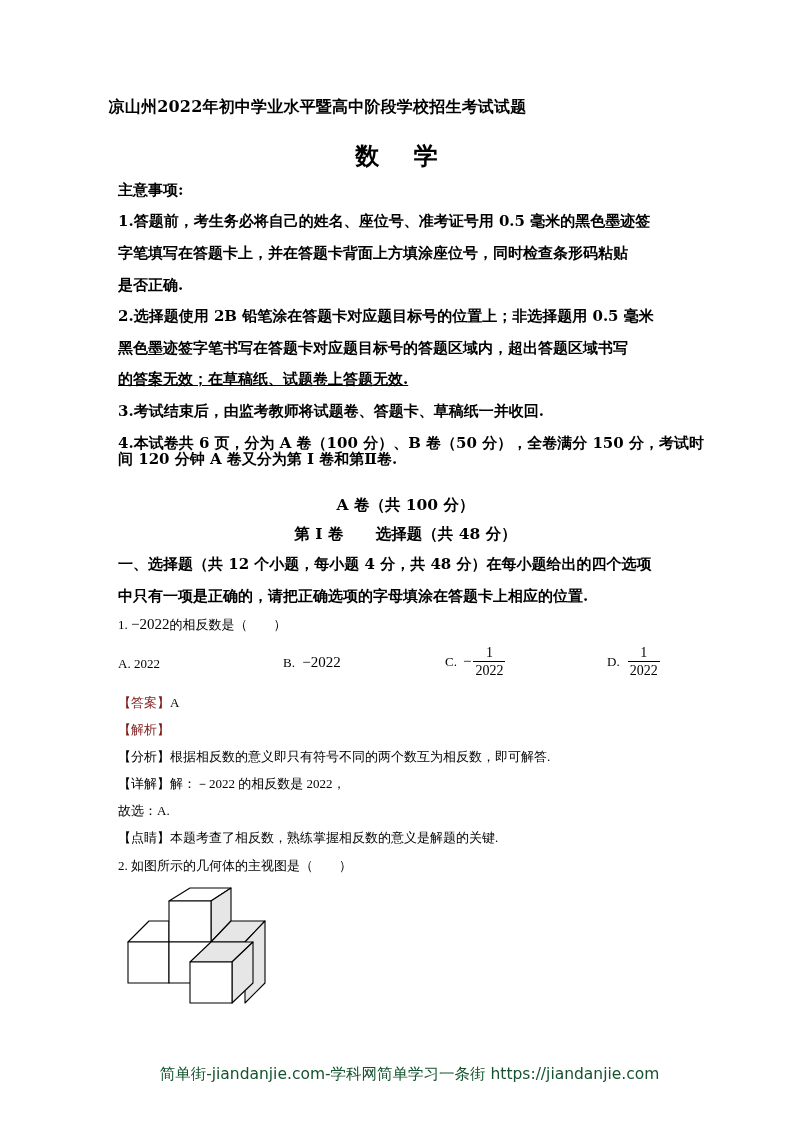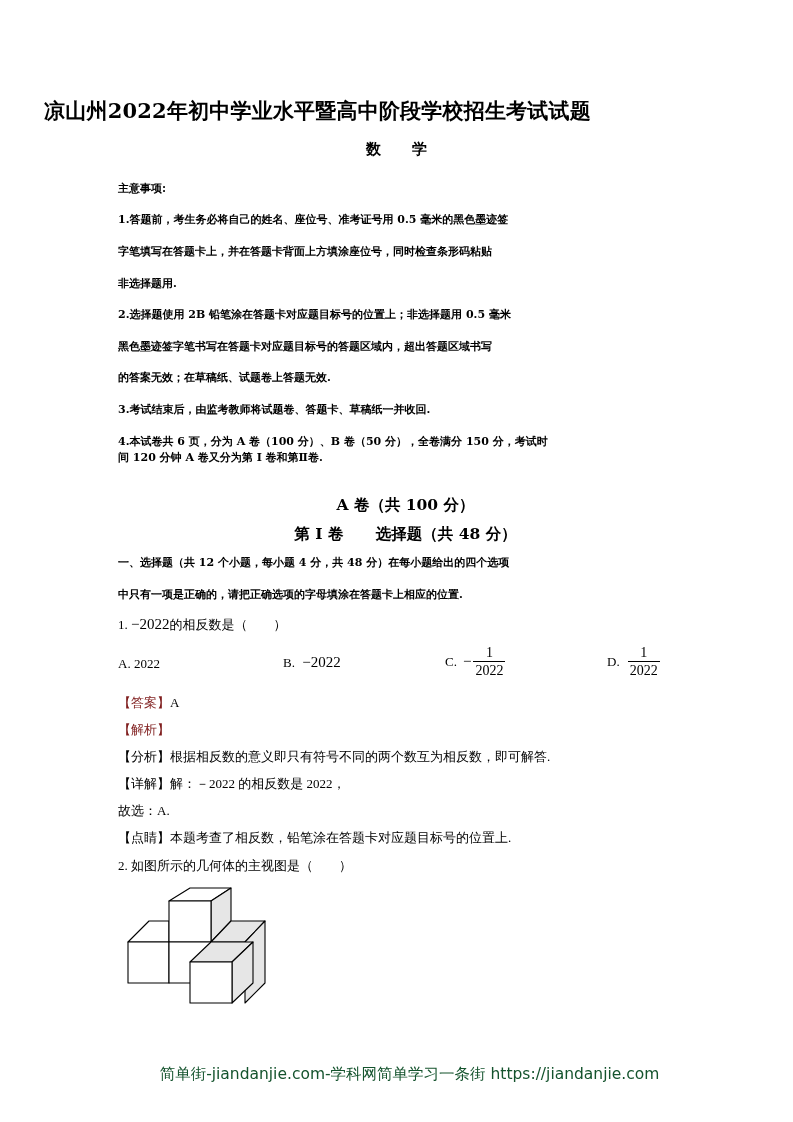--- a/index.html
+++ b/index.html
@@ -1,45 +1,45 @@
 <!DOCTYPE html>
 <html><head>
 <meta charset="utf-8">
 <style>
   html, body { margin: 0; padding: 0; background: #ffffff; }
   body { width: 793px; height: 1122px; position: relative; overflow: hidden; color: #000; font-family: "DejaVu Serif", "Liberation Serif", serif; }
   .abs { position: absolute; white-space: nowrap; }
-  .title { left: 0; width: 635px; top: 97px; text-align: center; font-size: 21px; font-weight: bold; letter-spacing: 0.2px; }
-  .subject { left: 0; width: 793px; top: 140px; text-align: center; font-size: 15px; font-weight: bold; word-spacing: 26px; }
-  .bold-line { left: 118px; font-size: 11px; font-weight: bold; }
+  .title { left: 0; width: 635px; top: 97px; text-align: center; font-size: 16px; font-weight: bold; letter-spacing: 0.2px; }
+  .subject { left: 0; width: 793px; top: 140px; text-align: center; font-size: 24px; font-weight: bold; word-spacing: 26px; }
+  .bold-line { left: 118px; font-size: 15px; font-weight: bold; }
   .center-bold { left: 0; width: 793px; text-align: center; font-size: 15.5px; font-weight: bold; padding-left: 9px; }
   .q-line { left: 118px; font-size: 13px; font-family: "Liberation Serif", "DejaVu Serif", serif; }
   .opt { font-size: 13px; font-family: "Liberation Serif", serif; }
   .math { font-family: "Liberation Serif", serif; font-size: 15px; }
   .frac { display: inline-flex; flex-direction: column; align-items: center; vertical-align: middle; font-family: "Liberation Serif", serif; font-size: 14px; line-height: 17px; }
   .frac .num { padding: 0 2px; }
   .frac .den { border-top: 1px solid #000; padding: 0 2px; }
   .tag-blue { color: #7f1d1d; }
   .footer { left: 0; width: 793px; top: 1064px; text-align: center; font-size: 15.5px; color: #14532d; font-family: "DejaVu Sans", sans-serif; margin-left: 13px; }
 </style>
 </head>
 <body>
 
 <div class="abs title">凉山州2022年初中学业水平暨高中阶段学校招生考试试题</div>
 <div class="abs subject">数 学</div>
 
 <div class="abs bold-line" style="top:181px;">主意事项:</div>
 
 <div class="abs bold-line" style="top:212px;">1.答题前，考生务必将自己的姓名、座位号、准考证号用 0.5 毫米的黑色墨迹签</div>
 <div class="abs bold-line" style="top:244px;">字笔填写在答题卡上，并在答题卡背面上方填涂座位号，同时检查条形码粘贴</div>
-<div class="abs bold-line" style="top:276px;">非选择题用.</div>
+<div class="abs bold-line" style="top:276px;">是否正确.</div>
 
 <div class="abs bold-line" style="top:307px;text-align:center;">2.选择题使用 2B 铅笔涂在答题卡对应题目标号的位置上；非选择题用 0.5 毫米</div>
 <div class="abs bold-line" style="top:339px;">黑色墨迹签字笔书写在答题卡对应题目标号的答题区域内，超出答题区域书写</div>
-<div class="abs bold-line" style="top:370px;">的答案无效；在草稿纸、试题卷上答题无效.</div>
+<div class="abs bold-line" style="top:370px;text-decoration:underline;">的答案无效；在草稿纸、试题卷上答题无效.</div>
 
 <div class="abs bold-line" style="top:402px;">3.考试结束后，由监考教师将试题卷、答题卡、草稿纸一并收回.</div>
 
 <div class="abs bold-line" style="top:434px;text-align:center;">4.本试卷共 6 页，分为 A 卷（100 分）、B 卷（50 分），全卷满分 150 分，考试时</div>
 <div class="abs bold-line" style="top:450px;">间 120 分钟 A 卷又分为第 I 卷和第Ⅱ卷.</div>
 
 <div class="abs center-bold" style="top:495px;">A 卷（共 100 分）</div>
 <div class="abs center-bold" style="top:524px;white-space:pre;">第 I 卷      选择题（共 48 分）</div>
 
 <div class="abs bold-line" style="top:555px;">一、选择题（共 12 个小题，每小题 4 分，共 48 分）在每小题给出的四个选项</div>
@@ -79,21 +79,21 @@
 </div>
 <div class="abs q-line tag-blue" style="top:721px;">【解析】</div>
 <div class="abs q-line" style="top:748px;">
   <span>【分析】</span><span>根据相反数的意义即只有符号不同的两个数互为相反数，即可解答.</span>
 </div>
 <div class="abs q-line" style="top:775px;">
   <span>【详解】</span><span>解：－2022 的相反数是 2022，</span>
 </div>
 <div class="abs q-line" style="top:802px;">故选：A.</div>
 <div class="abs q-line" style="top:829px;">
-  <span>【点睛】</span><span>本题考查了相反数，铅笔涂在答题卡对应题目标号的位置上.</span>
+  <span>【点睛】</span><span>本题考查了相反数，熟练掌握相反数的意义是解题的关键.</span>
 </div>
 
 <div class="abs q-line" style="top:857px;">2. 如图所示的几何体的主视图是（　　）</div>
 
 <svg class="abs" style="left:120px;top:880px;" width="160" height="130" viewBox="120 880 160 130">
   <g stroke="#000" stroke-width="1.1" fill="#fff" stroke-linejoin="round">
 
     <polygon points="128,942 149,921 169,921 169,942" fill="#fff"></polygon>
 
     <polygon points="169,901 190,888 231,888 211,901" fill="#fff"></polygon>

